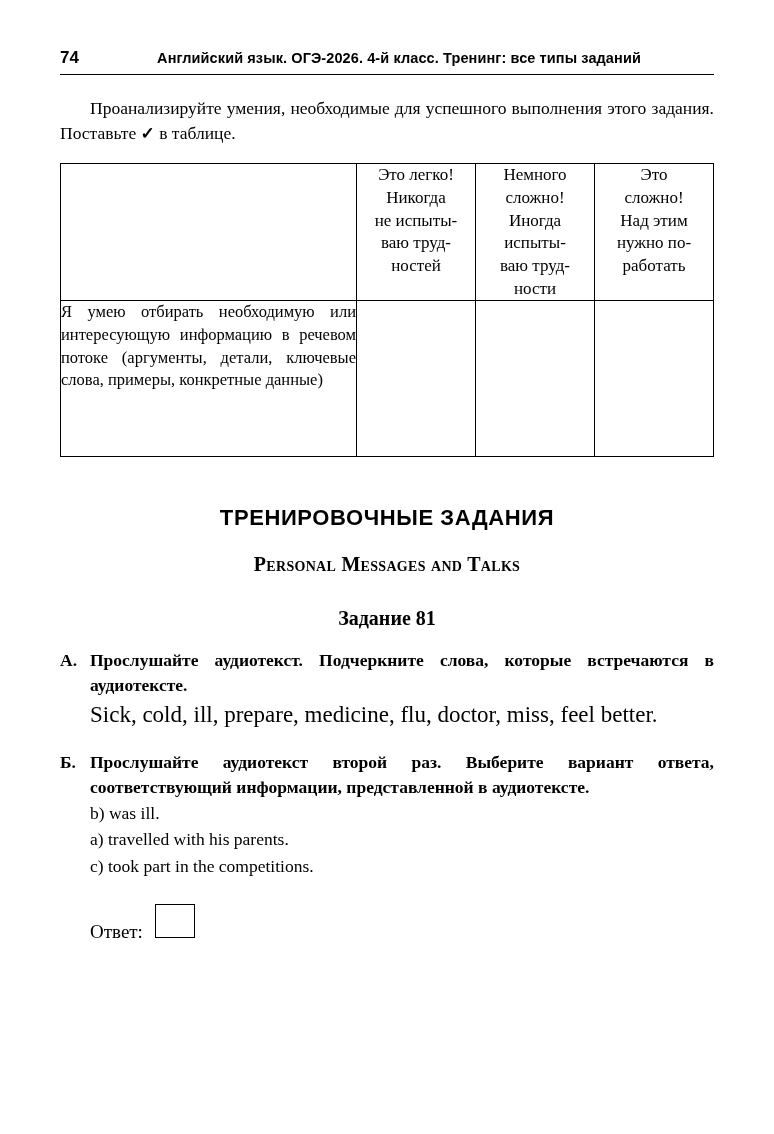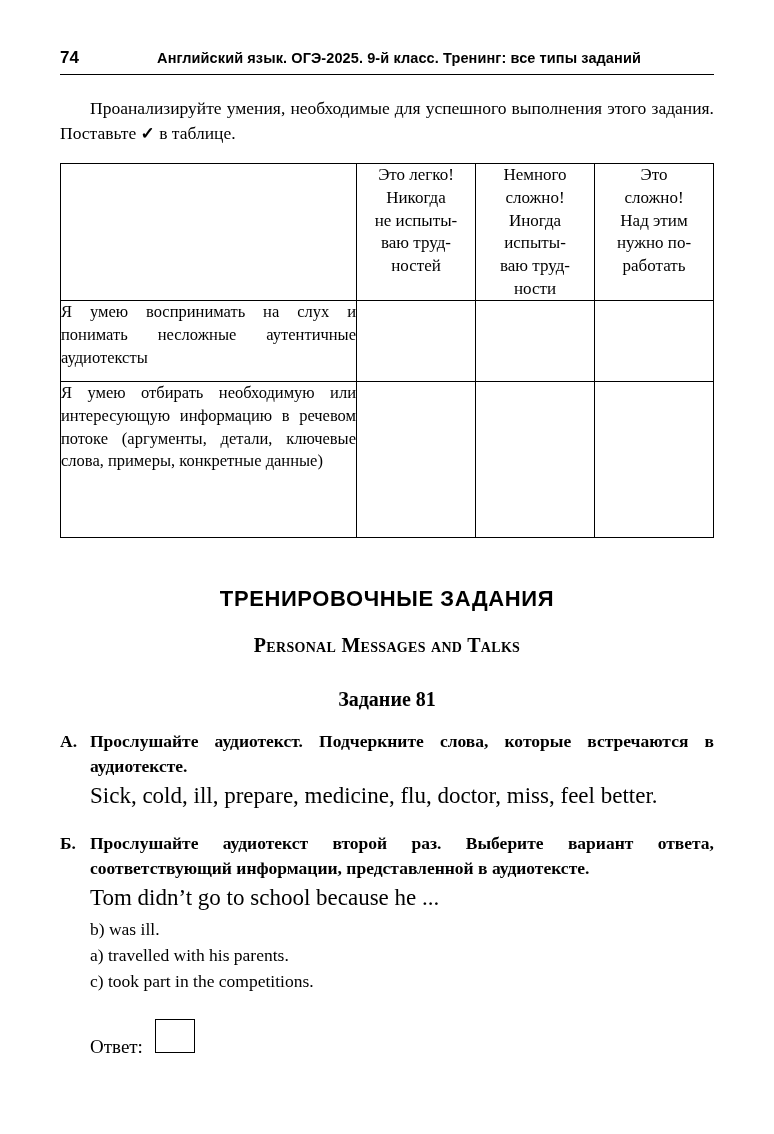--- a/index.html
+++ b/index.html
@@ -178,21 +178,21 @@
     background: #fff;
   }
 </style>
 </head>
 <body>
 
 <div class="page">
 
   <div class="runhead">
     <div class="runhead-page">74</div>
-    <div class="runhead-title">Английский язык. ОГЭ-2025. 9-й класс. Тренинг: все типы заданий</div>
+    <div class="runhead-title">Английский язык. ОГЭ-2026. 4-й класс. Тренинг: все типы заданий</div>
   </div>
 
   <p class="intro">
     <span>Проанализируйте умения, необходимые для успешного выполнения этого задания. Поставьте </span><span class="check-glyph">✓</span><span> в таблице.</span>
   </p>
 
   <table class="selfcheck">
     <colgroup>
       <col class="col-skill">
       <col class="col-opt">
@@ -220,26 +220,20 @@
         <th class="hdr-cell">
           <div>Это</div>
           <div>сложно!</div>
           <div>Над этим</div>
           <div>нужно по-</div>
           <div>работать</div>
         </th>
       </tr>
     </thead>
     <tbody>
-      <tr class="row1">
-        <td class="skill-cell">Я умею воспринимать на слух и понимать несложные аутентичные аудиотексты</td>
-        <td class="body-cell"></td>
-        <td class="body-cell"></td>
-        <td class="body-cell"></td>
-      </tr>
       <tr class="row2">
         <td class="skill-cell">Я умею отбирать необходимую или интересующую информацию в речевом потоке (аргументы, детали, ключевые слова, примеры, конкретные данные)</td>
         <td class="body-cell"></td>
         <td class="body-cell"></td>
         <td class="body-cell"></td>
       </tr>
     </tbody>
   </table>
 
   <div class="h-section">ТРЕНИРОВОЧНЫЕ ЗАДАНИЯ</div>
@@ -249,21 +243,20 @@
   <div class="task-block">
     <div class="task-letter">А.</div>
     <div class="task-text">Прослушайте аудиотекст. Подчеркните слова, которые встречаются в аудиотексте.</div>
   </div>
   <div class="plain-line">Sick, cold, ill, prepare, medicine, flu, doctor, miss, feel better.</div>
 
   <div class="task-block">
     <div class="task-letter">Б.</div>
     <div class="task-text">Прослушайте аудиотекст второй раз. Выберите вариант ответа, соответствующий информации, представленной в аудиотексте.</div>
   </div>
-  <div class="plain-line">Tom didn’t go to school because he ...</div>
   <div class="opt-line">b) was ill.</div>
   <div class="opt-line">a) travelled with his parents.</div>
   <div class="opt-line">c) took part in the competitions.</div>
 
   <div class="answer-row">
     <span class="answer-label">Ответ:</span>
     <span class="answer-box"></span>
   </div>
 
 </div>

